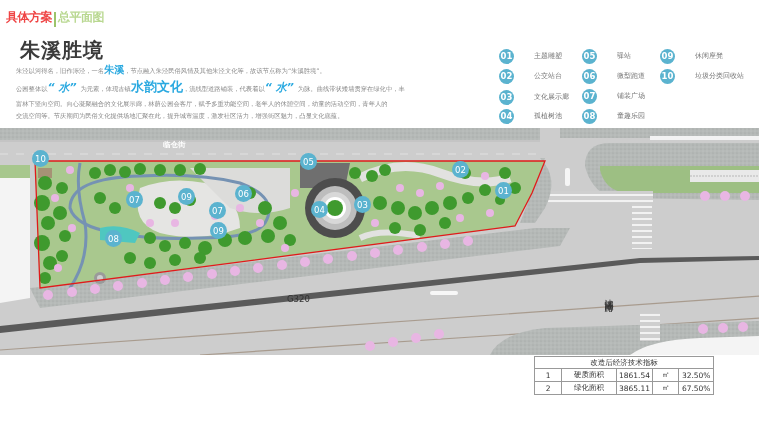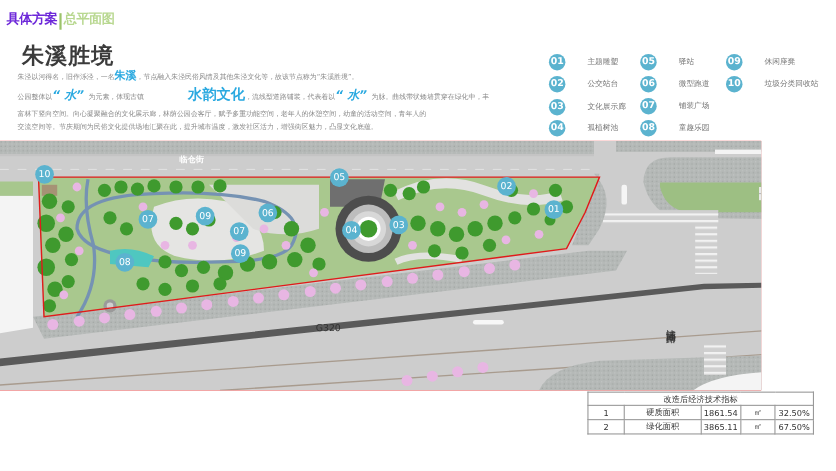--- a/index.html
+++ b/index.html
@@ -1,44 +1,44 @@
 <!DOCTYPE html>
 <html><head>
 <meta charset="utf-8">
 <style>
   * { box-sizing: border-box; margin: 0; padding: 0; }
   html, body { width: 760px; height: 428px; background: #ffffff; overflow: hidden; }
   body { position: relative; font-family: "DejaVu Sans", "Liberation Sans", sans-serif; color: #555; }
 
   .section-title { position: absolute; left: 6px; top: 9px; height: 20px; display: flex; align-items: baseline; }
-  .section-title .sub { font-size: 12px; font-weight: bold; color: #6d28d9; letter-spacing: -0.5px; }
+  .section-title .sub { font-size: 12px; font-weight: bold; color: #ef4444; letter-spacing: -0.5px; }
   .section-title .bar { display: inline-block; width: 2px; height: 15px; background: #9cc46a; margin: 0 2px; align-self: center; }
   .section-title .main { font-size: 12px; font-weight: bold; color: #b9d891; letter-spacing: -0.5px; }
 
   .page-heading { position: absolute; left: 20px; top: 37px; font-size: 20px; font-weight: bold; color: #3b3b3b; letter-spacing: 1px; text-align: right; }
 
   .intro { position: absolute; left: 16px; top: 64px; width: 490px; font-size: 6.3px; color: #888; line-height: 12.5px; }
   .intro p { white-space: nowrap; }
   .intro .hl { color: #2aa9e0; font-weight: bold; font-size: 10px; }
-  .intro .hl-big { color: #2aa9e0; font-weight: bold; font-size: 13px; margin-left: 40px; }
+  .intro .hl-big { color: #2aa9e0; font-weight: bold; font-size: 13px; }
   .intro .q { color: #2aa9e0; font-weight: bold; font-size: 11px; font-style: italic; }
 
   .legend { position: absolute; left: 499px; top: 49px; width: 260px; height: 78px; }
   .legend-item { position: absolute; display: flex; align-items: center; height: 14px; }
   .legend-num { width: 15px; height: 15px; border-radius: 50%; background: #5bb3cf; color: #fff; font-size: 8.5px; font-weight: bold; display: flex; align-items: center; justify-content: center; }
   .legend-label { margin-left: 20px; font-size: 7px; color: #777; white-space: nowrap; }
 
-  .map { position: absolute; left: 0; top: 128px; width: 692px; height: 227px; background: #ef4444; overflow: hidden; }
+  .map { position: absolute; left: 0; top: 128px; width: 759px; height: 227px; background: #3b82f6; overflow: hidden; }
   .map svg { position: absolute; left: 0; top: 0; }
   .road-label { position: absolute; font-size: 8.5px; color: #333; }
   .road-label.white { color: #fff; font-size: 7.5px; font-weight: bold; }
   .road-label.vertical { writing-mode: vertical-rl; letter-spacing: 1px; font-size: 9px; }
   .marker { position: absolute; width: 17px; height: 17px; border-radius: 50%; background: #5bb3cf; color: #fff; font-size: 8.5px; display: flex; align-items: center; justify-content: center; }
 
-  .tech-table { position: absolute; left: 534px; top: 356px; width: 206px; border-collapse: collapse; font-size: 7.5px; color: #333; }
+  .tech-table { position: absolute; left: 534px; top: 356px; width: 180px; border-collapse: collapse; font-size: 7.5px; color: #333; }
   .tech-table td, .tech-table th { border: 1px solid #999; text-align: center; font-weight: normal; height: 13px; padding: 0 2px; }
   .tech-table .caption-row td { height: 12px; }
 </style>
 </head>
 <body>
 
 <div class="section-title">
   <span class="sub">具体方案</span>
   <span class="bar"></span>
   <span class="main">总平面图</span>

